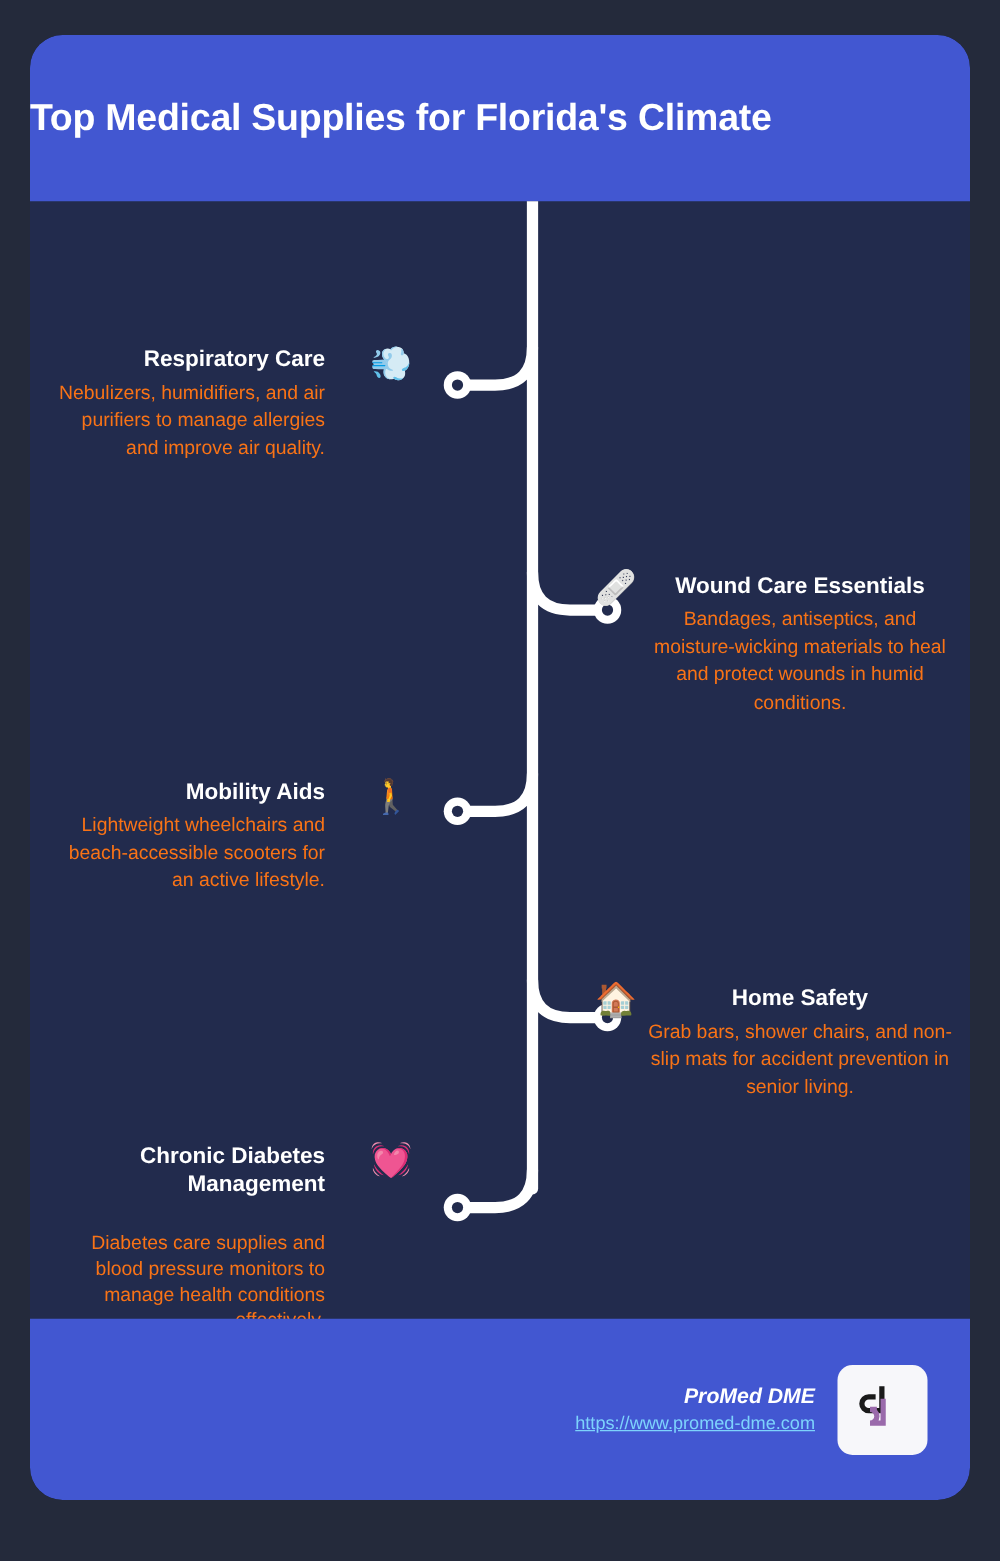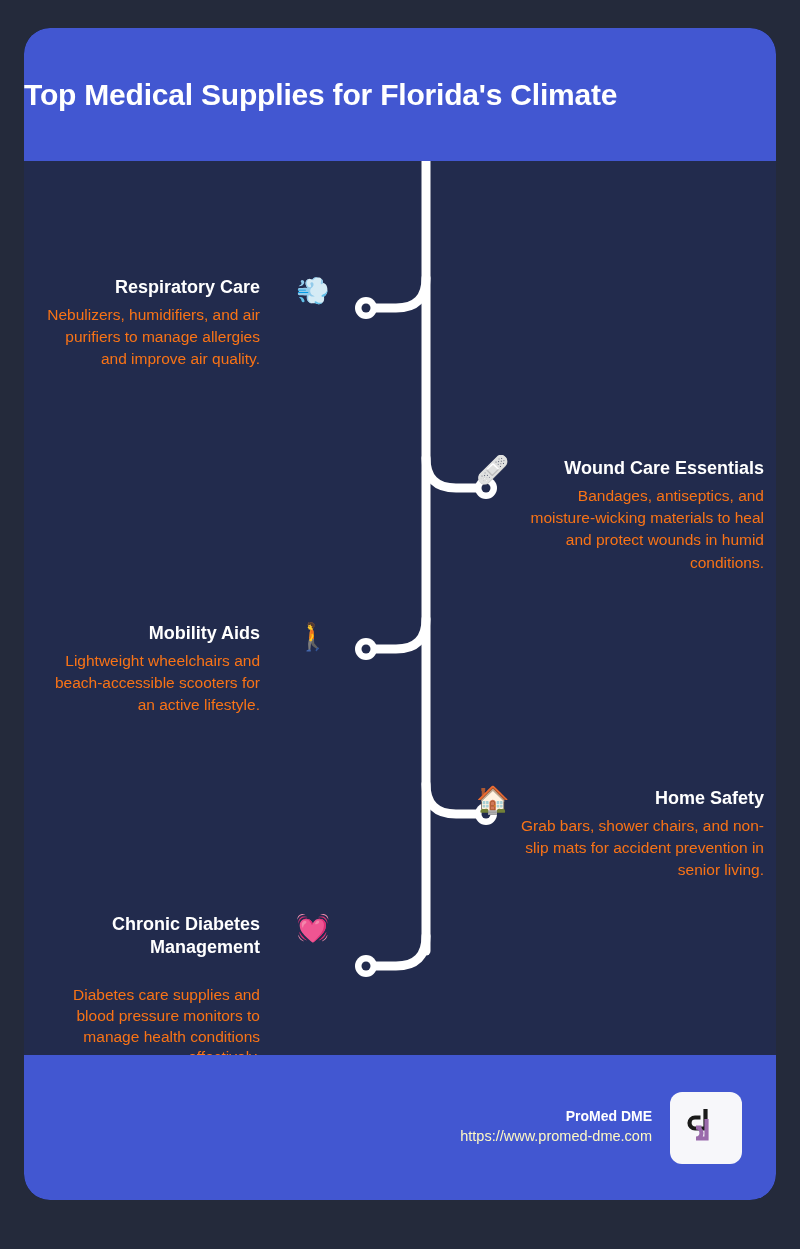--- a/index.html
+++ b/index.html
@@ -64,21 +64,21 @@
   .item {
     position: absolute;
     display: flex;
     align-items: flex-start;
   }
   .item.left  { flex-direction: row; justify-content: flex-end; gap: 28px; }
   .item.right { flex-direction: row; justify-content: flex-start; }
 
   .item-text { width: 248px; }
   .item.left  .item-text { text-align: right; }
-  .item.right .item-text { text-align: right; }
+  .item.right .item-text { text-align: center; }
 
   .item-title {
     color: #ffffff;
     font-size: 18px;
     font-weight: bold;
     line-height: 1.28;
     margin-bottom: 5px;
   }
   .item-desc {
     color: #f97316;
@@ -115,28 +115,30 @@
     background: #4257d1;
     border-radius: 0 0 26px 26px;
     display: flex;
     align-items: center;
     justify-content: flex-end;
     padding-right: 34px;
   }
   .footer-text { text-align: right; margin-right: 18px; }
   .footer-brand {
     color: #ffffff;
-    font-size: 14px;
+    font-size: 17px;
     font-weight: bold;
     line-height: 1.4;
+    font-style: italic;
   }
   .footer-url {
-    color: #fef9c3;
+    color: #7dd3fc;
     font-size: 14.5px;
     line-height: 1.5;
+    text-decoration: underline;
   }
   .footer-logo {
     width: 72px;
     height: 72px;
     background: #f7f7fa;
     border-radius: 12px;
     display: flex;
     align-items: center;
     justify-content: center;
     flex: none;

